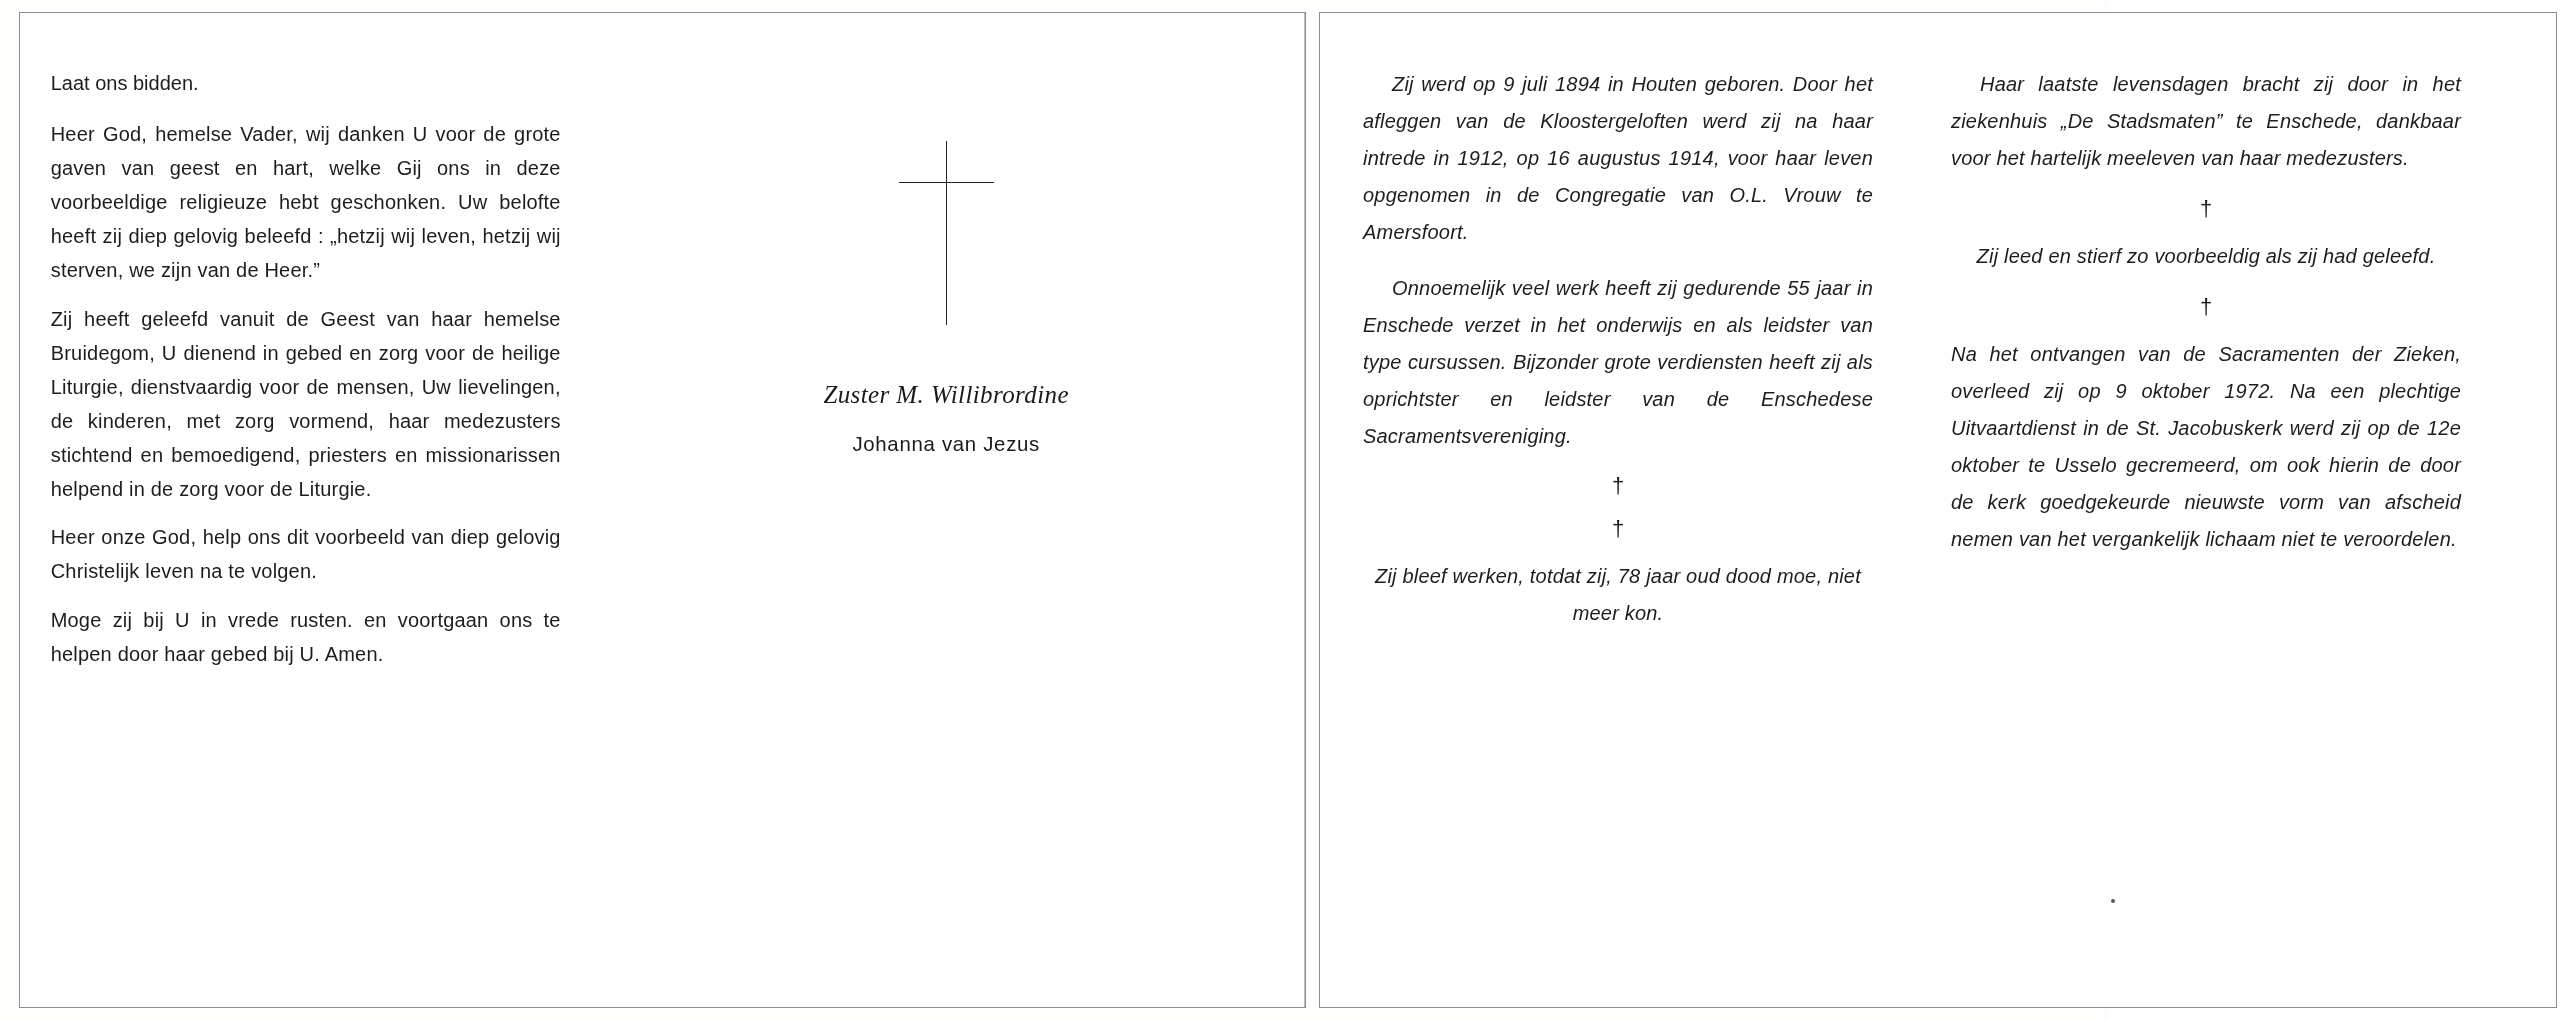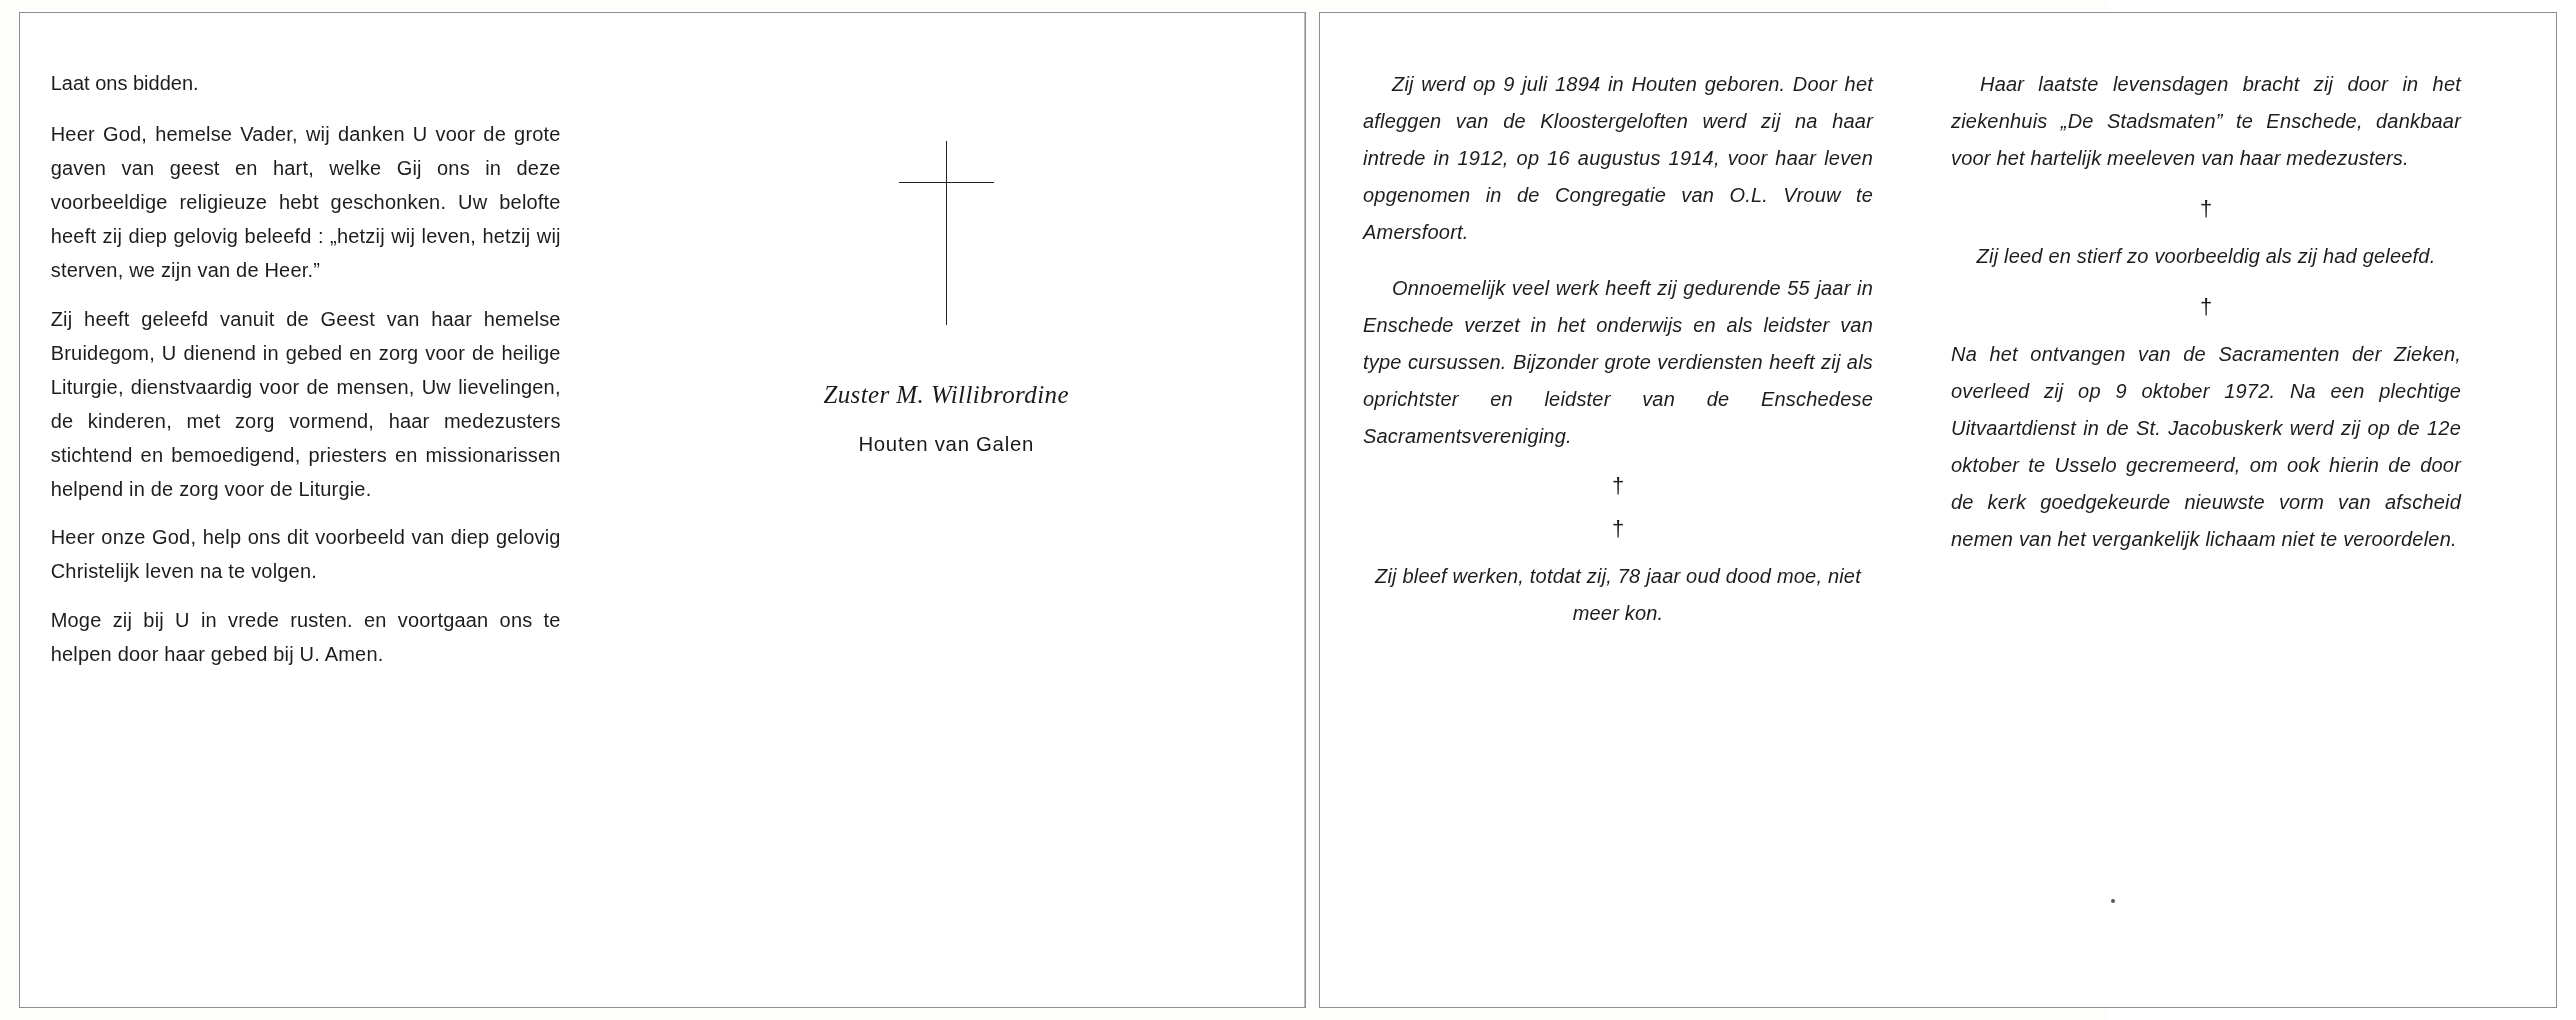--- a/index.html
+++ b/index.html
@@ -194,21 +194,21 @@
     </div>
 
     <div class="col col-dedication">
       <div class="cross-wrap">
         <div class="cross">
           <div class="v"></div>
           <div class="h"></div>
         </div>
       </div>
       <p class="name-italic">Zuster M. Willibrordine</p>
-      <p class="name-sub">Houten van Galen</p>
+      <p class="name-sub">Johanna van Jezus</p>
     </div>
 
   </div>
 
   <div class="card card-right">
 
     <div class="col col-bio1">
       <p class="para first-line-indent">Zij werd op 9 juli 1894 in Houten geboren. Door het afleggen van de Kloostergeloften werd zij na haar intrede in 1912, op 16 augustus 1914, voor haar leven opgenomen in de Congregatie van O.L. Vrouw te Amersfoort.</p>
       <p class="para first-line-indent">Onnoemelijk veel werk heeft zij gedurende 55 jaar in Enschede verzet in het onderwijs en als leidster van type cursussen. Bijzonder grote verdiensten heeft zij als oprichtster en leidster van de Enschedese Sacramentsvereniging.</p>
       <div class="sep-cross">†</div>

